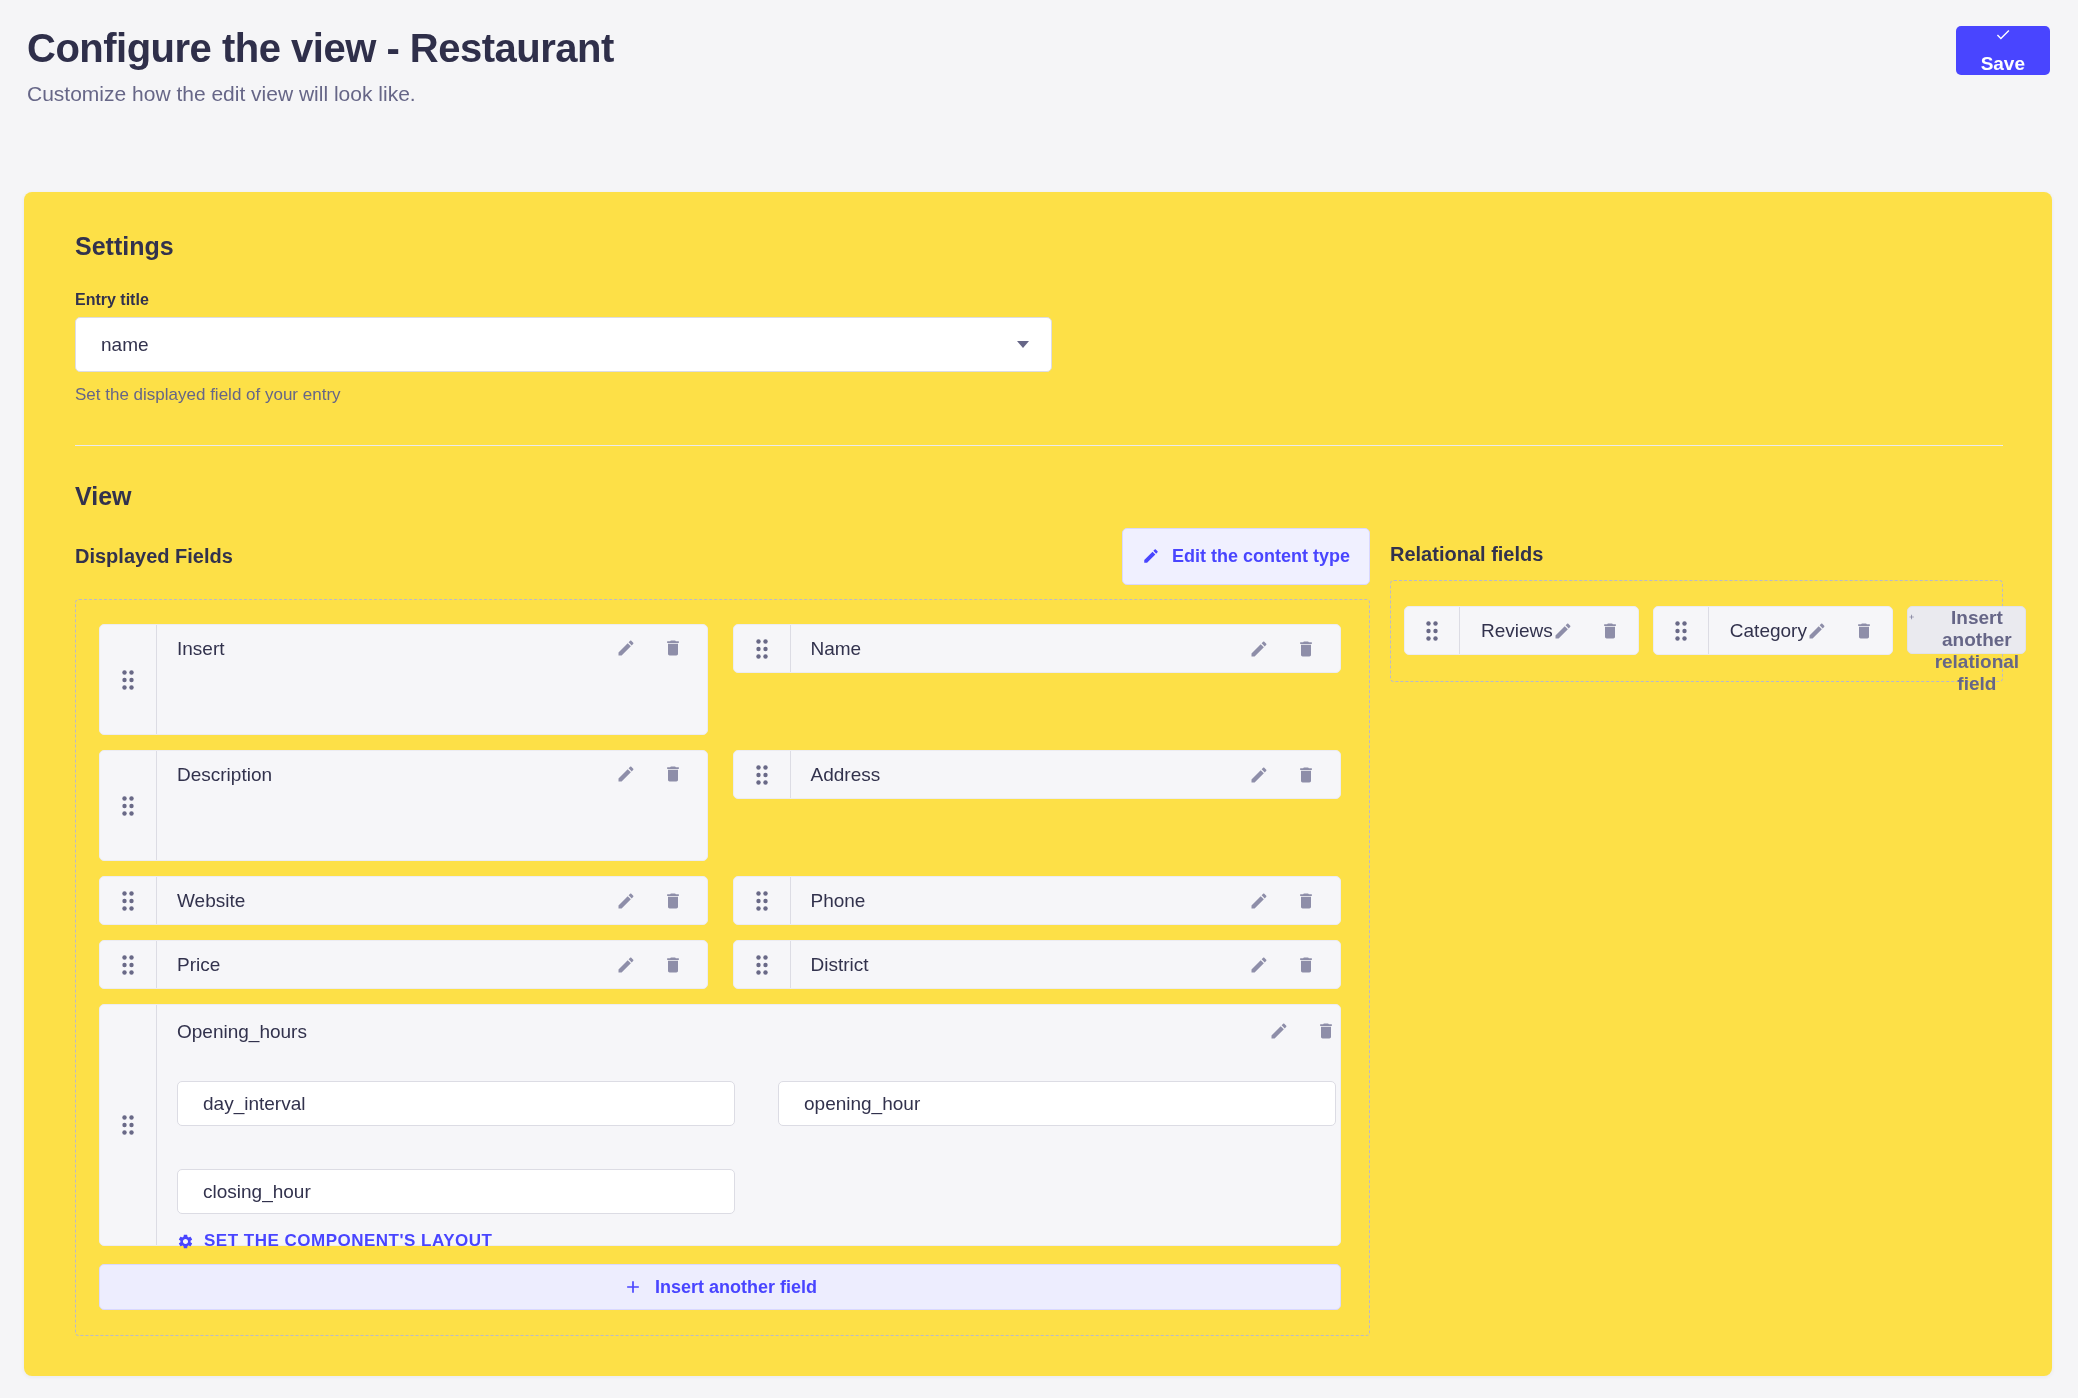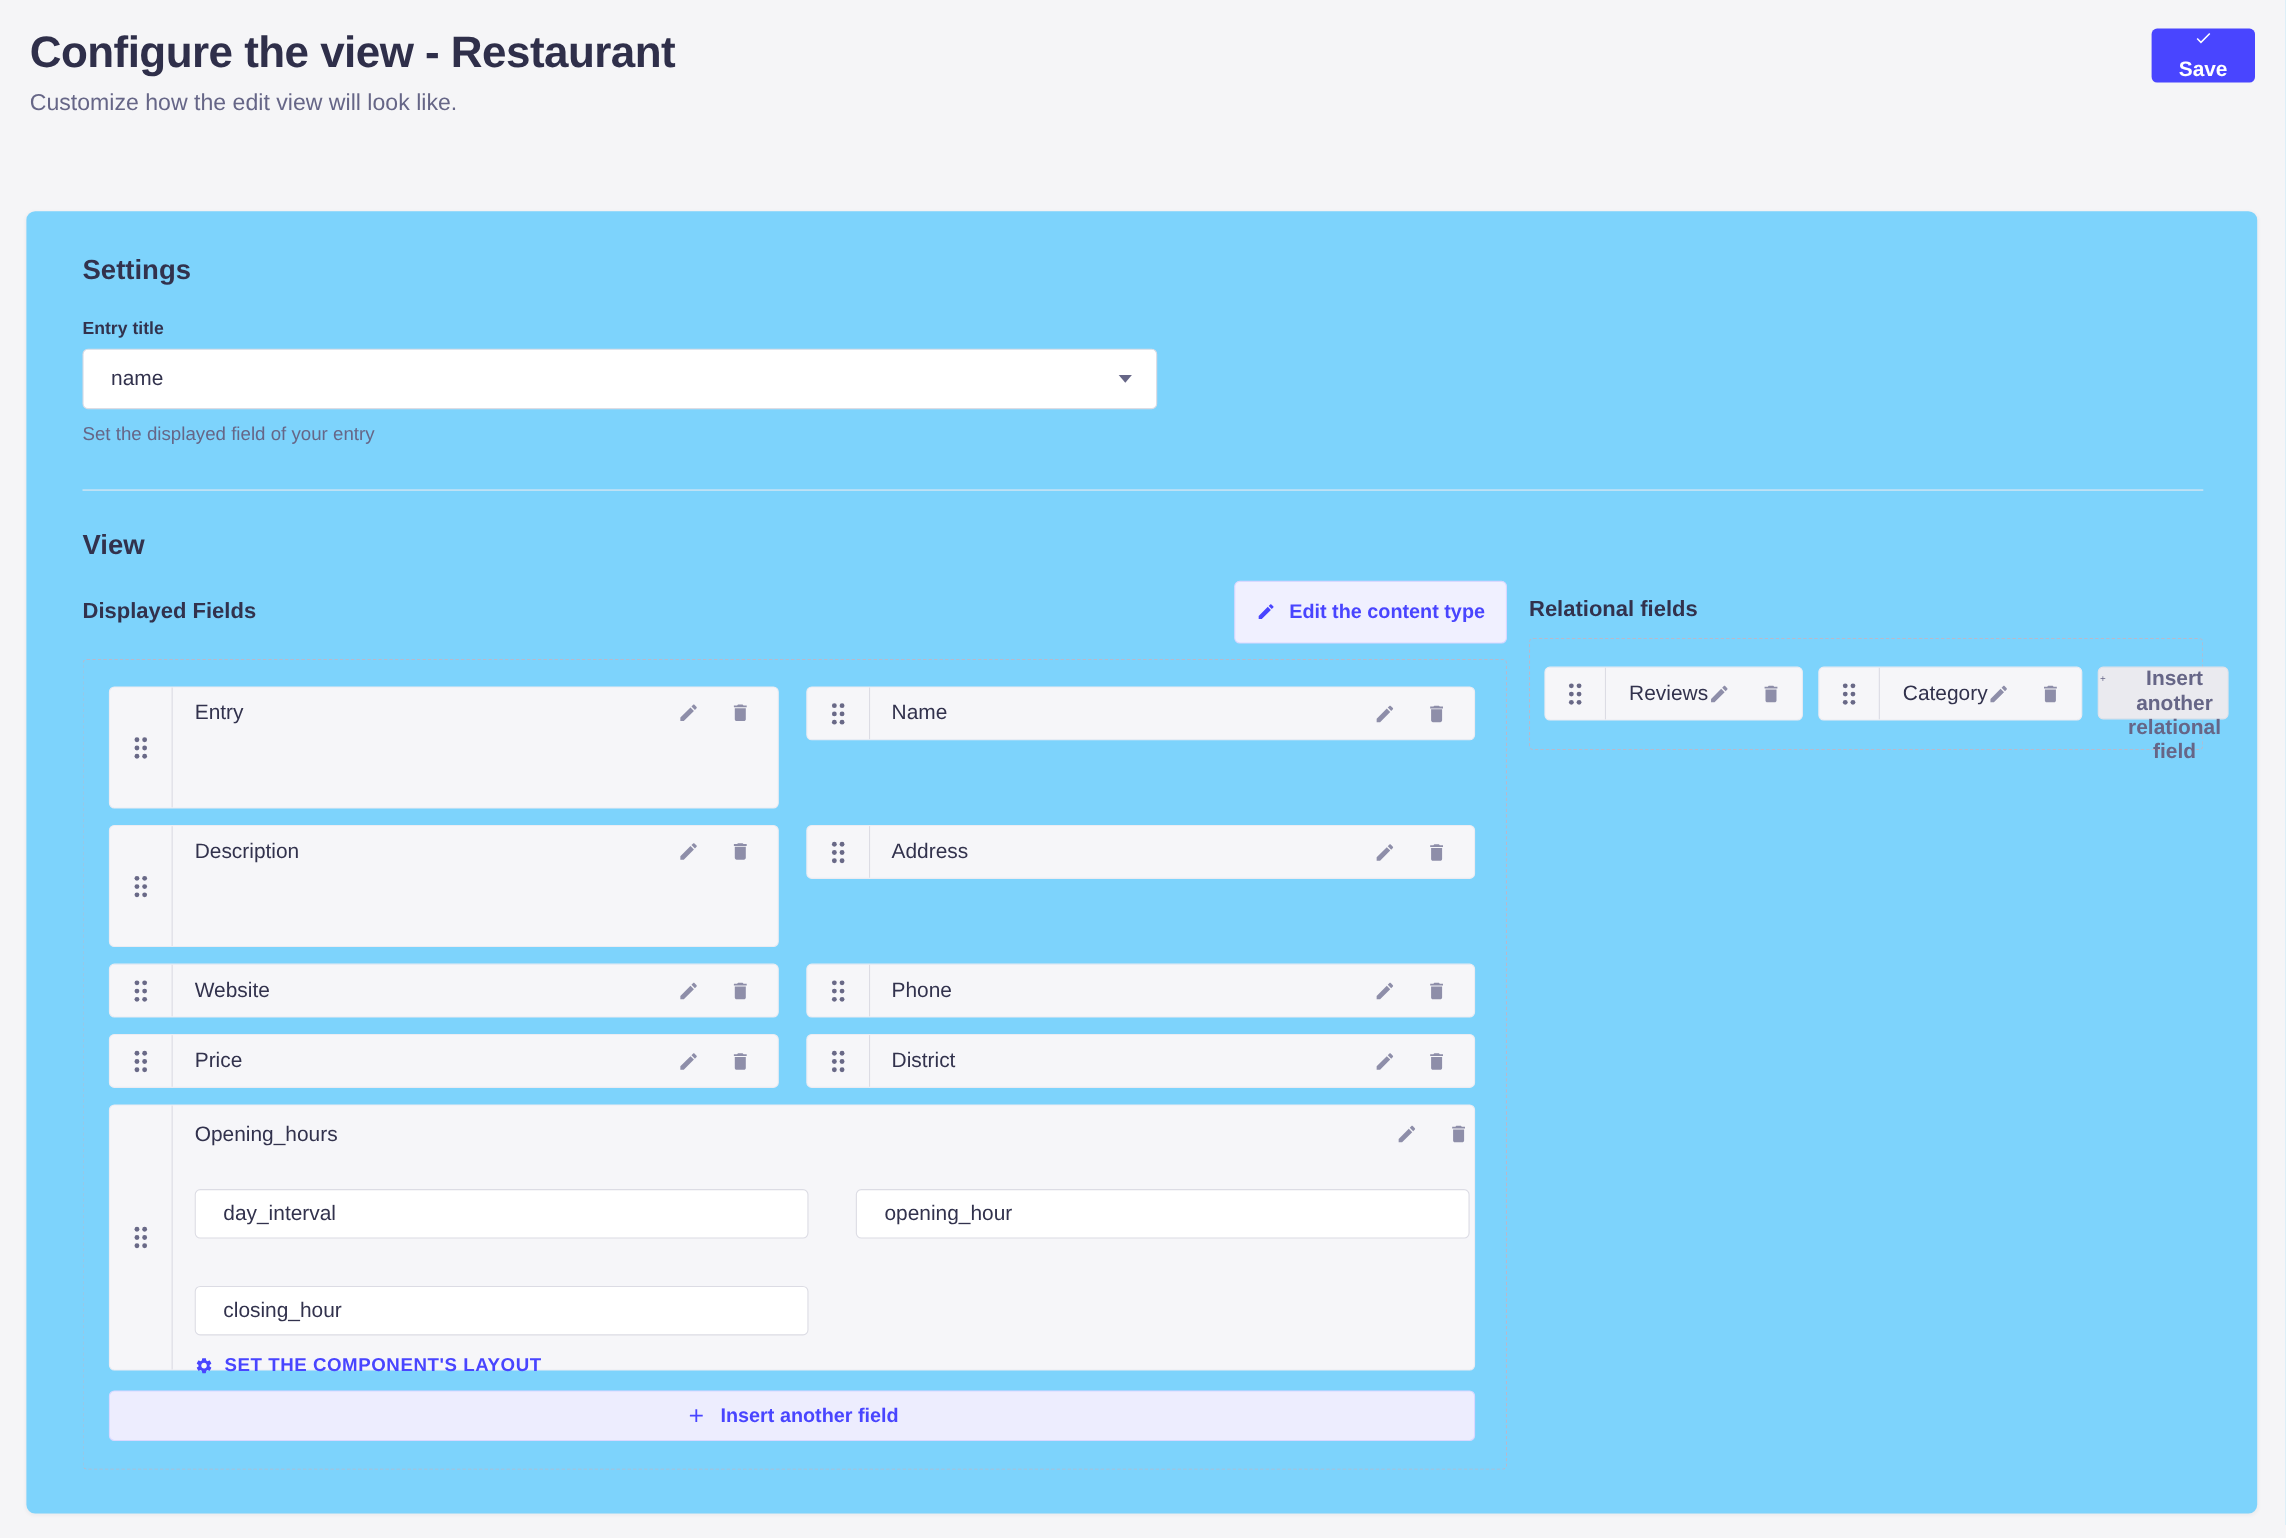--- a/index.html
+++ b/index.html
@@ -15,21 +15,21 @@
   }
   .page-title { font-size:40px; font-weight:800; color:#2f2f4a; letter-spacing:-0.5px; }
   .page-subtitle { font-size:21px; color:#666687; margin-top:11px; }
   .save-btn {
     display:flex; align-items:center; gap:10px;
     height:49px; padding:0 25px; border:none; border-radius:5px;
     background:#4945ff; color:#ffffff; font-size:19px; font-weight:700;
     font-family:inherit; cursor:pointer;flex-direction:column;
   }
   .card {
-    background:#7dd3fc; border-radius:8px;
+    background:#fde047; border-radius:8px;
     margin:86px 26px 22px 24px;
     padding:40px 49px 40px 51px;
     box-shadow:0 1px 4px rgba(33,33,52,0.06);
   }
   .section-heading { font-size:25px; font-weight:700; color:#32324d; }
   .settings-heading { margin-bottom:30px; }
   .field-label { display:block; font-size:16px; font-weight:700; margin-bottom:8px; }
   .select {
     width:977px; height:55px; background:#fff;
     border:1px solid #dcdce4; border-radius:5px;
@@ -197,21 +197,21 @@
         <div class="drop-zone fields-zone">
           <div class="fields-grid">
 
             <div class="fcard h-tall">
               <div class="handle">
                   <svg width="14" height="22" viewBox="0 0 14 22" fill="#696987">
                     <use href="#i-drag"></use>
                   </svg>
                 </div>
               <div class="fbody">
-                <span class="flabel">Entry</span>
+                <span class="flabel">Insert</span>
                 <span class="actions">
                   <button class="icon-btn"><svg width="20" height="20" viewBox="0 0 24 24" fill="#8e8ea9">
                         <use href="#i-pencil"></use>
                       </svg></button>
                   <button class="icon-btn"><svg width="20" height="20" viewBox="0 0 24 24" fill="#8e8ea9">
                         <use href="#i-trash"></use>
                       </svg></button>
                 </span>
               </div>
             </div>

